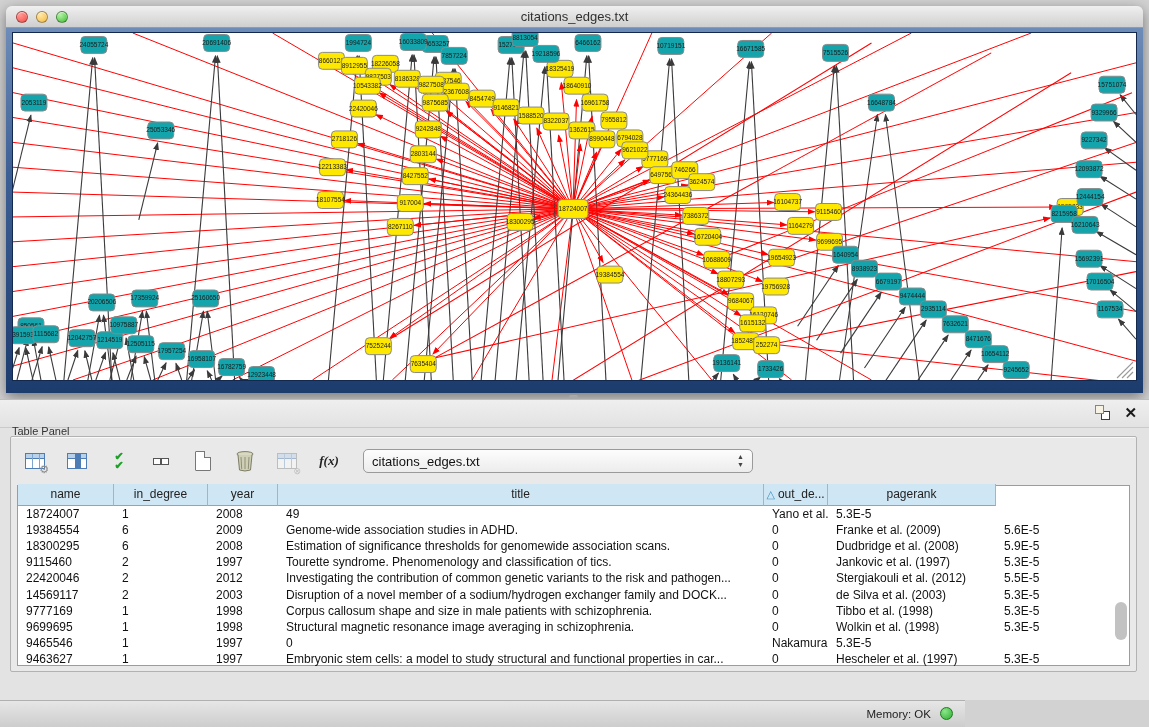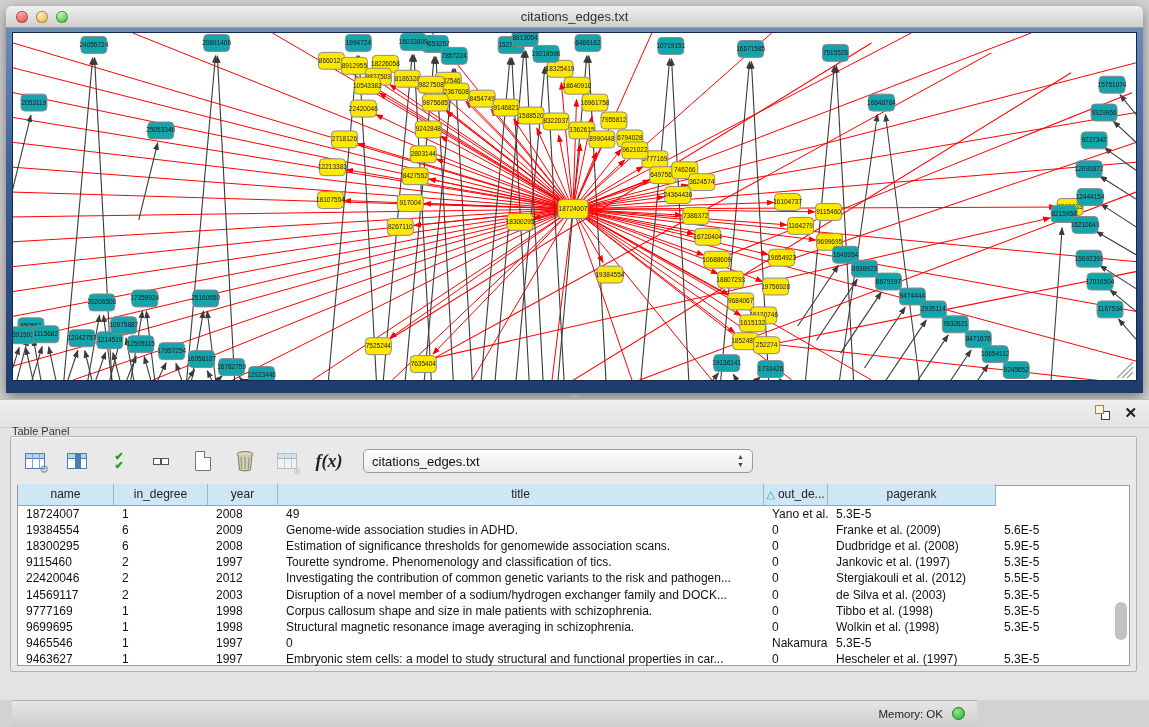--- a/index.html
+++ b/index.html
@@ -53,21 +53,21 @@
   .mini-table { width:20px; height:16px; border:1px solid #4d7db4; background:#fff; position:relative; }
   .mini-table:before { content:""; position:absolute; left:0; right:0; top:0; height:4px; background:#b9d2ea; border-bottom:1px solid #4d7db4; }
   .mini-table:after { content:""; position:absolute; top:0; bottom:0; left:6px; width:1px; background:#7fa6cc; box-shadow:7px 0 0 #7fa6cc; }
   .gear-overlay { position:absolute; right:0px; bottom:-2px; font-size:11px; color:#8a8a8a; }
   .mini-table.colsel:after { left:7px; width:6px; background:#4d7db4; box-shadow:none; }
   .check-icon { font-size:11px; color:#1fa028; line-height:9px; font-weight:bold; }
   .rows-icon span { display:block; width:8px; height:7px; border:1px solid #555; background:#fdfdfd; margin:1px 0; }
   .file-icon { width:16px; height:20px; background:#fff; border:1px solid #777; position:relative; border-radius:1px; }
   .file-icon:before { content:""; position:absolute; right:-1px; top:-1px; width:6px; height:6px;
     background:#e9e9e9; border-left:1px solid #777; border-bottom:1px solid #777; }
-  .fx-icon { font-family:"Liberation Serif", serif; font-style:italic; font-weight:bold; font-size:18px; color:#222; }
+  .fx-icon { font-family:"Liberation Serif", serif; font-style:italic; font-weight:bold; font-size:13px; color:#222; }
 
   .net-select { width:390px; height:24px; border:1px solid #9a9a9a; border-radius:5px;
     background:linear-gradient(180deg,#fdfdfd,#ececec); display:flex; align-items:center;
     padding:0 8px; font-size:13px; color:#111; position:relative; margin-left:6px; }
   .net-select .stepper { position:absolute; right:8px; top:3px; font-size:7px; color:#444; line-height:8px; text-align:center; }
 
   .tbl-wrap { position:absolute; left:6px; right:6px; top:48px; bottom:5px; background:#fff;
     border:1px solid #9c9c9c; display:flex;align-items:center; }
   .tbl-main { flex:1; overflow:hidden; }
   .tbl-grid { display:grid; grid-template-columns:96px 94px 70px 486px 64px 168px 96px; }
@@ -84,21 +84,21 @@
   
   .tab-bar { position:absolute; left:0; right:0; top:274px; display:flex; justify-content:center; }
   .seg { display:flex; border:1px solid #8e8e8e; border-radius:4px; overflow:hidden;
     box-shadow:0 1px 0 rgba(255,255,255,.7); }
   .seg-btn { height:21px; line-height:20px; padding:0 14px; font-size:12.5px; color:#222;
     background:linear-gradient(180deg,#fdfdfd,#e7e7e7); border-right:1px solid #9e9e9e; }
   .seg-btn:last-child { border-right:none; }
   .seg-btn.active { background:linear-gradient(180deg,#8b8b8b,#6f6f6f); color:#efefef; }
 
   
-  .status-bar { position:absolute; left:12px; top:700px; width:965px; height:27px;
+  .status-bar { position:absolute; left:0; top:700px; width:965px; height:27px;
     background:linear-gradient(180deg,#e6e6e6,#cdcdcd); border-top:1px solid #b0b0b0; }
   .memory { position:absolute; right:34px; top:7px; font-size:11.5px; color:#222; }
   .mem-dot { position:absolute; right:12px; top:6px; width:13px; height:13px; border-radius:50%;
     border:1px solid #1d7a1d; background:radial-gradient(circle at 35% 30%, #8ce68c, #2fae2f); }
 </style>
 </head>
 <body>
 
 <div class="net-window">
   <div class="titlebar">

